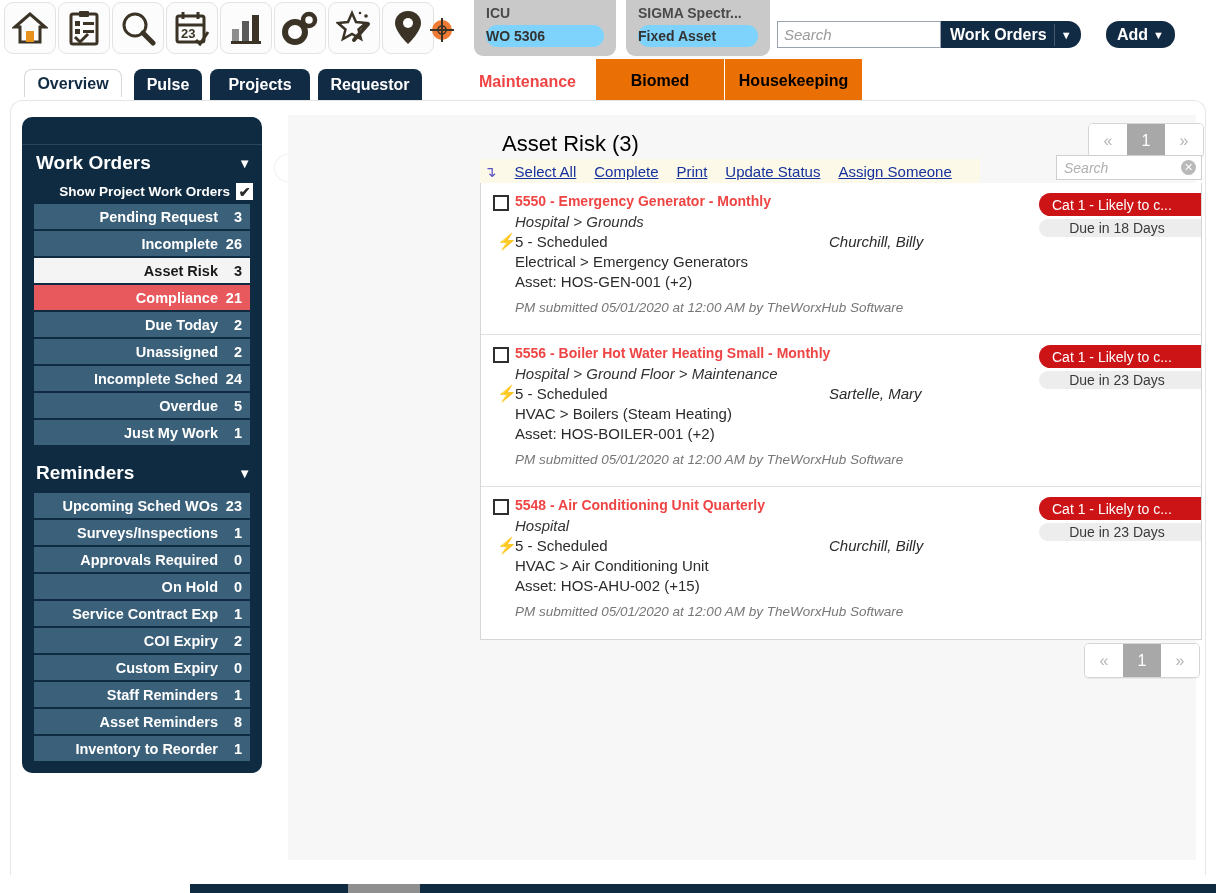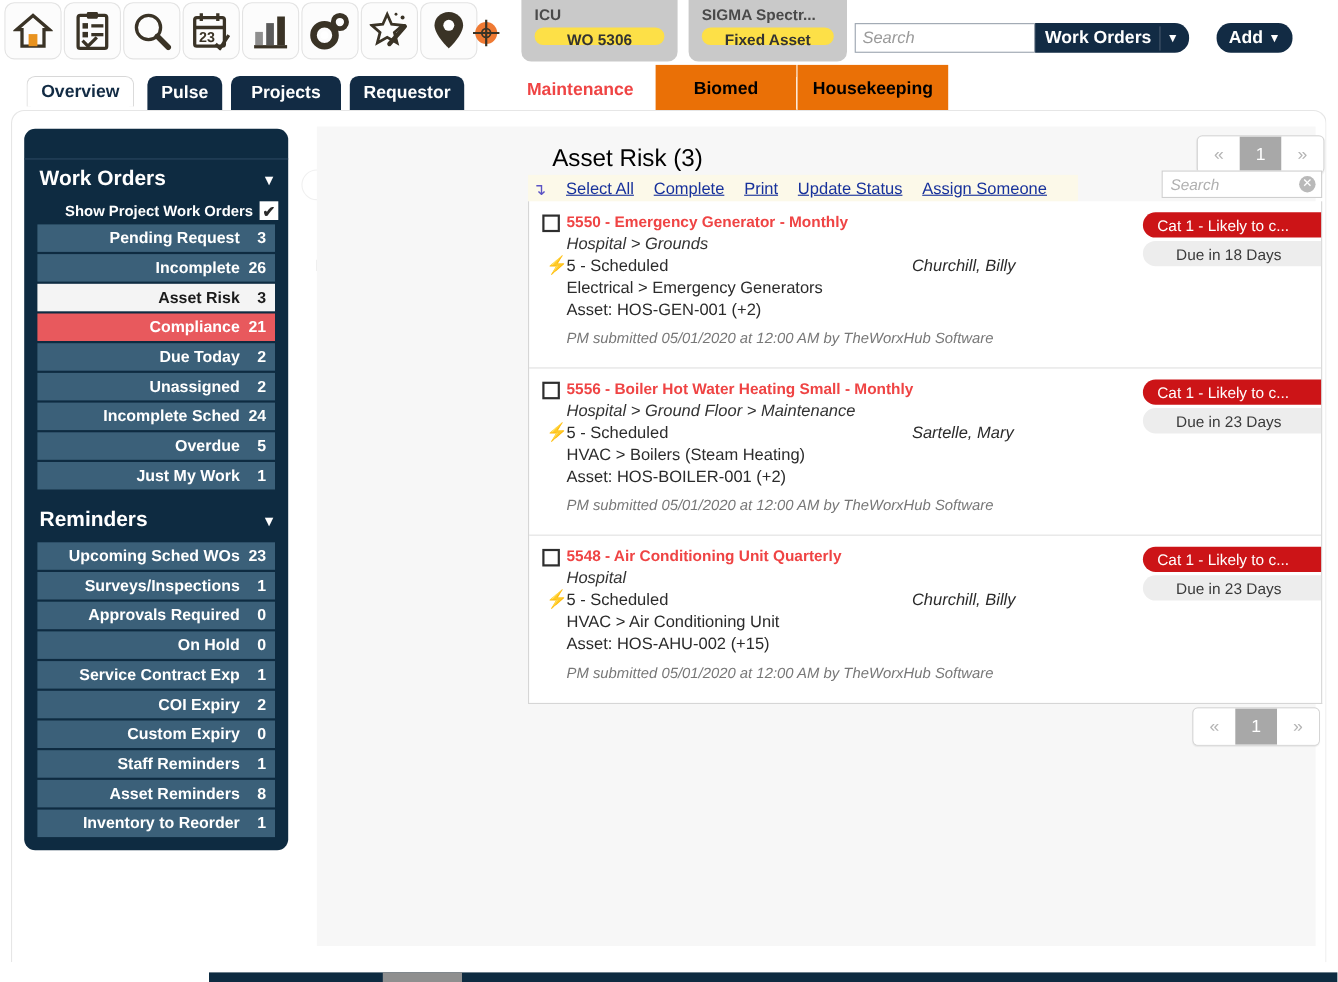--- a/index.html
+++ b/index.html
@@ -31,22 +31,22 @@
   
   .ctx-chip {
     position:absolute; top:0; height:56px; background:#c9c9c9;
     border-radius: 0 0 9px 9px; padding:5px 12px 0 12px;
   }
   .ctx-chip .ctx-title {
     font-size: 14px; color:#4a4a4a; font-weight:bold;
     white-space:nowrap; overflow:hidden;
   }
   .ctx-chip .ctx-pill {
-    margin-top: 4px; background:#fde047; border-radius:11px;
-    height:16px; line-height:22px; text-align:center;
+    margin-top: 4px; background:#7dd3fc; border-radius:11px;
+    height:22px; line-height:22px; text-align:left;
     font-size:14px; font-weight:bold; color:#333;
   }
   #chip-1 { left: 474px; width: 142px; }
   #chip-2 { left: 626px; width: 144px; }
 
   
   .search-box {
     position:absolute; left: 777px; top: 21px; width: 164px; height: 27px;
     border:1px solid #9aa3ae; background:#fff;
     font-size: 15px; color:#9a9a9a; font-style: italic;
@@ -229,21 +229,21 @@
   .wo-asset { font-size: 15px; color:#2b2b2b; margin: 3px 0 0 22px; }
   .wo-pm { font-size: 13.5px; color:#777; font-style:italic; margin: 10px 0 0 22px; }
 
   .badge-col { position:absolute; right: 0; top: 10px; width: 162px; }
   .badge-risk {
     height: 23px; background:#cc1417; color:#ffffff; font-size:14px;
     border-radius: 12px 0 0 12px; display:flex; align-items:center;
     padding-left: 13px; white-space:nowrap; overflow:hidden;
   }
   .badge-due {
-    margin-top: 3px; height: 23px; background:#ededed; color:#3a3a3a; font-size:14px;
+    margin-top: 3px; height: 18px; background:#ededed; color:#3a3a3a; font-size:14px;
     border-radius: 12px 0 0 12px; display:flex; align-items:center;
     justify-content:center; padding-right:6px; white-space:nowrap;
   }
 
   .bottom-strip {
     position:absolute; left:0; top: 875px; width:1216px; height:18px; background:#ffffff;
   }
   .bottom-strip .dk { position:absolute; left:190px; top:9px; width:1026px; height:9px; background:#0e2b41; }
   .bottom-strip .gy { position:absolute; left:348px; top:9px; width:72px; height:9px; background:#8f8f8f; }
 </style>

